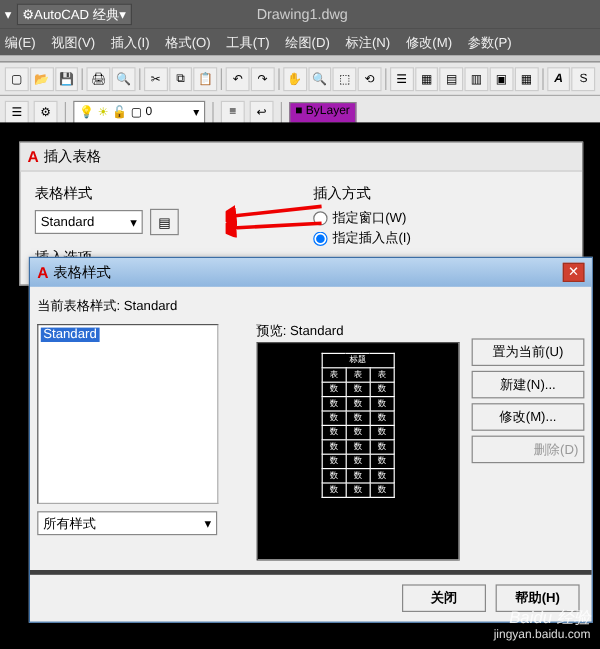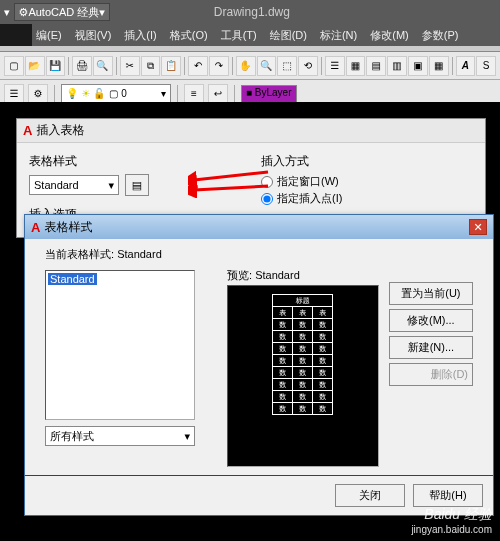--- a/index.html
+++ b/index.html
@@ -3,21 +3,21 @@
 <meta charset="utf-8">
 <style>
 * { box-sizing: border-box; margin: 0; padding: 0; font-family: "Microsoft YaHei", SimSun, Arial, sans-serif; }
 body { width: 500px; height: 541px; background: #1a1a1a; overflow: hidden; position: relative; }
 
 
 .menubar { background: #5a5a5a; height: 24px; display: flex; align-items: center; font-size: 11px; color: #fff; padding: 0 4px; }
 .workspace-select { background: #6a6a6a; border: 1px solid #444; color: #fff; font-size: 11px; height: 18px; padding: 0 4px; margin: 0 4px; display: flex; align-items: center; }
 .title-text { margin-left: 100px; color: #ccc; font-size: 12px; }
 
-.menubar2 { background: #5a5a5a; height: 22px; display: flex; align-items: center; font-size: 11px; color: #eee; padding: 0 4px; gap: 13px; margin-left: 32px; }
+.menubar2 { background: #5a5a5a; height: 22px; display: flex; align-items: center; font-size: 11px; color: #eee; padding: 0 4px; gap: 13px; }
 .menu-item { cursor: pointer; }
 
 
 .toolbar { background: #e8e8e8; height: 28px; display: flex; align-items: center; padding: 2px 4px; gap: 1px; border-bottom: 1px solid #aaa; }
 .toolbar2 { background: #e8e8e8; height: 28px; display: flex; align-items: center; padding: 2px 4px; gap: 4px; border-bottom: 1px solid #aaa; }
 .tb-btn { width: 20px; height: 20px; background: #f0f0f0; border: 1px solid #ccc; display: flex; align-items: center; justify-content: center; font-size: 10px; }
 .tb-sep { width: 1px; height: 18px; background: #aaa; margin: 0 2px; }
 .layer-combo { height: 20px; background: #fff; border: 1px solid #888; font-size: 10px; padding: 0 4px; display: flex; align-items: center; gap: 3px; width: 110px; }
 .bylayer { background: #a21caf; border: 1px solid #888; font-size: 10px; padding: 1px 4px; height: 18px; }
 
@@ -37,36 +37,36 @@
 .radio-row { display: flex; align-items: center; gap: 4px; margin: 2px 0; font-size: 11px; }
 .radio-row input { width: 12px; height: 12px; }
 
 
 .arrows { position: absolute; top: 168px; left: 188px; pointer-events: none; }
 
 
 .dlg2 { position: absolute; top: 214px; left: 24px; width: 470px; background: #f0f0f0; border: 1px solid #3b6ea5; box-shadow: 2px 2px 6px rgba(0,0,0,0.5); }
 .dlg-title2 { background: linear-gradient(#bcd6f0,#8fb6df); height: 24px; display: flex; align-items: center; padding: 0 6px; font-size: 12px; gap: 4px; }
 .dlg-title2 .close { margin-left: auto; width: 18px; height: 16px; background: #d04030; color: #fff; text-align: center; line-height: 14px; font-size: 11px; border: 1px solid #a03020; }
-.dlg2-body { padding: 8px 20px; font-size: 11px; }
+.dlg2-body { padding: 8px 6px; font-size: 11px; }
 .current-style { margin-bottom: 6px; }
 .dlg2-main { display: flex; gap: 10px; }
 .left-col { width: 160px; }
 .styles-list { background: #fff; border: 1px inset #aaa; height: 150px; margin-top: 2px; padding: 2px; }
 .styles-list .sel { background: #2b6cd3; color: #fff; padding: 0 2px; display: inline-block; }
 .list-combo { margin-top: 6px; }
 .mid-col { width: 180px; margin-left: 22px; }
 .preview-box { background: #000; border: 1px inset #aaa; height: 182px; margin-top: 2px; display: flex; align-items: flex-start; justify-content: center; padding: 8px 0; }
 .preview-table { border-collapse: collapse; }
 .preview-table td { border: 1px solid #fff; width: 20px; height: 12px; font-size: 7px; color: #fff; text-align: center; padding: 0; line-height: 10px; }
 .preview-table .hdr td { background: #000; }
 .right-col { width: 100px; display: flex; flex-direction: column; gap: 4px; padding-top: 14px; }
 .dlg-btn { background: #f0f0f0; border: 1px solid #888; padding: 3px 4px; font-size: 11px; text-align: center; cursor: pointer; }
 .dlg-btn.disabled { color: #999; text-align: right; }
-.dlg2-footer { display: flex; justify-content: flex-end; gap: 8px; padding: 8px 10px; border-top: 1px solid #404040; }
+.dlg2-footer { display: flex; justify-content: flex-end; gap: 8px; padding: 8px 10px; border-top: 4px solid #404040; font-weight: bold; }
 .dlg2-footer .dlg-btn { width: 70px; }
 
 
 .watermark { position: absolute; right: 8px; bottom: 6px; color: #fff; font-size: 10px; text-align: right; opacity: 0.85; }
 .watermark .big { font-size: 14px; font-style: italic; }
 
 
 .ruler { position: absolute; left: 70px; bottom: 20px; width: 230px; height: 20px; border-top: 1px solid #555; display: flex; }
 .ruler span { flex: 1; border-left: 1px solid #555; height: 12px; }
 </style>
@@ -279,22 +279,22 @@
                   <td>数</td>
                   <td>数</td>
                   <td>数</td>
                 </tr>
           </tbody>
             </table>
         </div>
       </div>
       <div class="right-col">
         <div class="dlg-btn">置为当前(U)</div>
+        <div class="dlg-btn">新建(N)...</div>
         <div class="dlg-btn">修改(M)...</div>
-        <div class="dlg-btn">新建(N)...</div>
         <div class="dlg-btn disabled">删除(D)</div>
       </div>
     </div>
   </div>
   <div class="dlg2-footer">
     <div class="dlg-btn">关闭</div>
     <div class="dlg-btn">帮助(H)</div>
   </div>
 </div>
 

